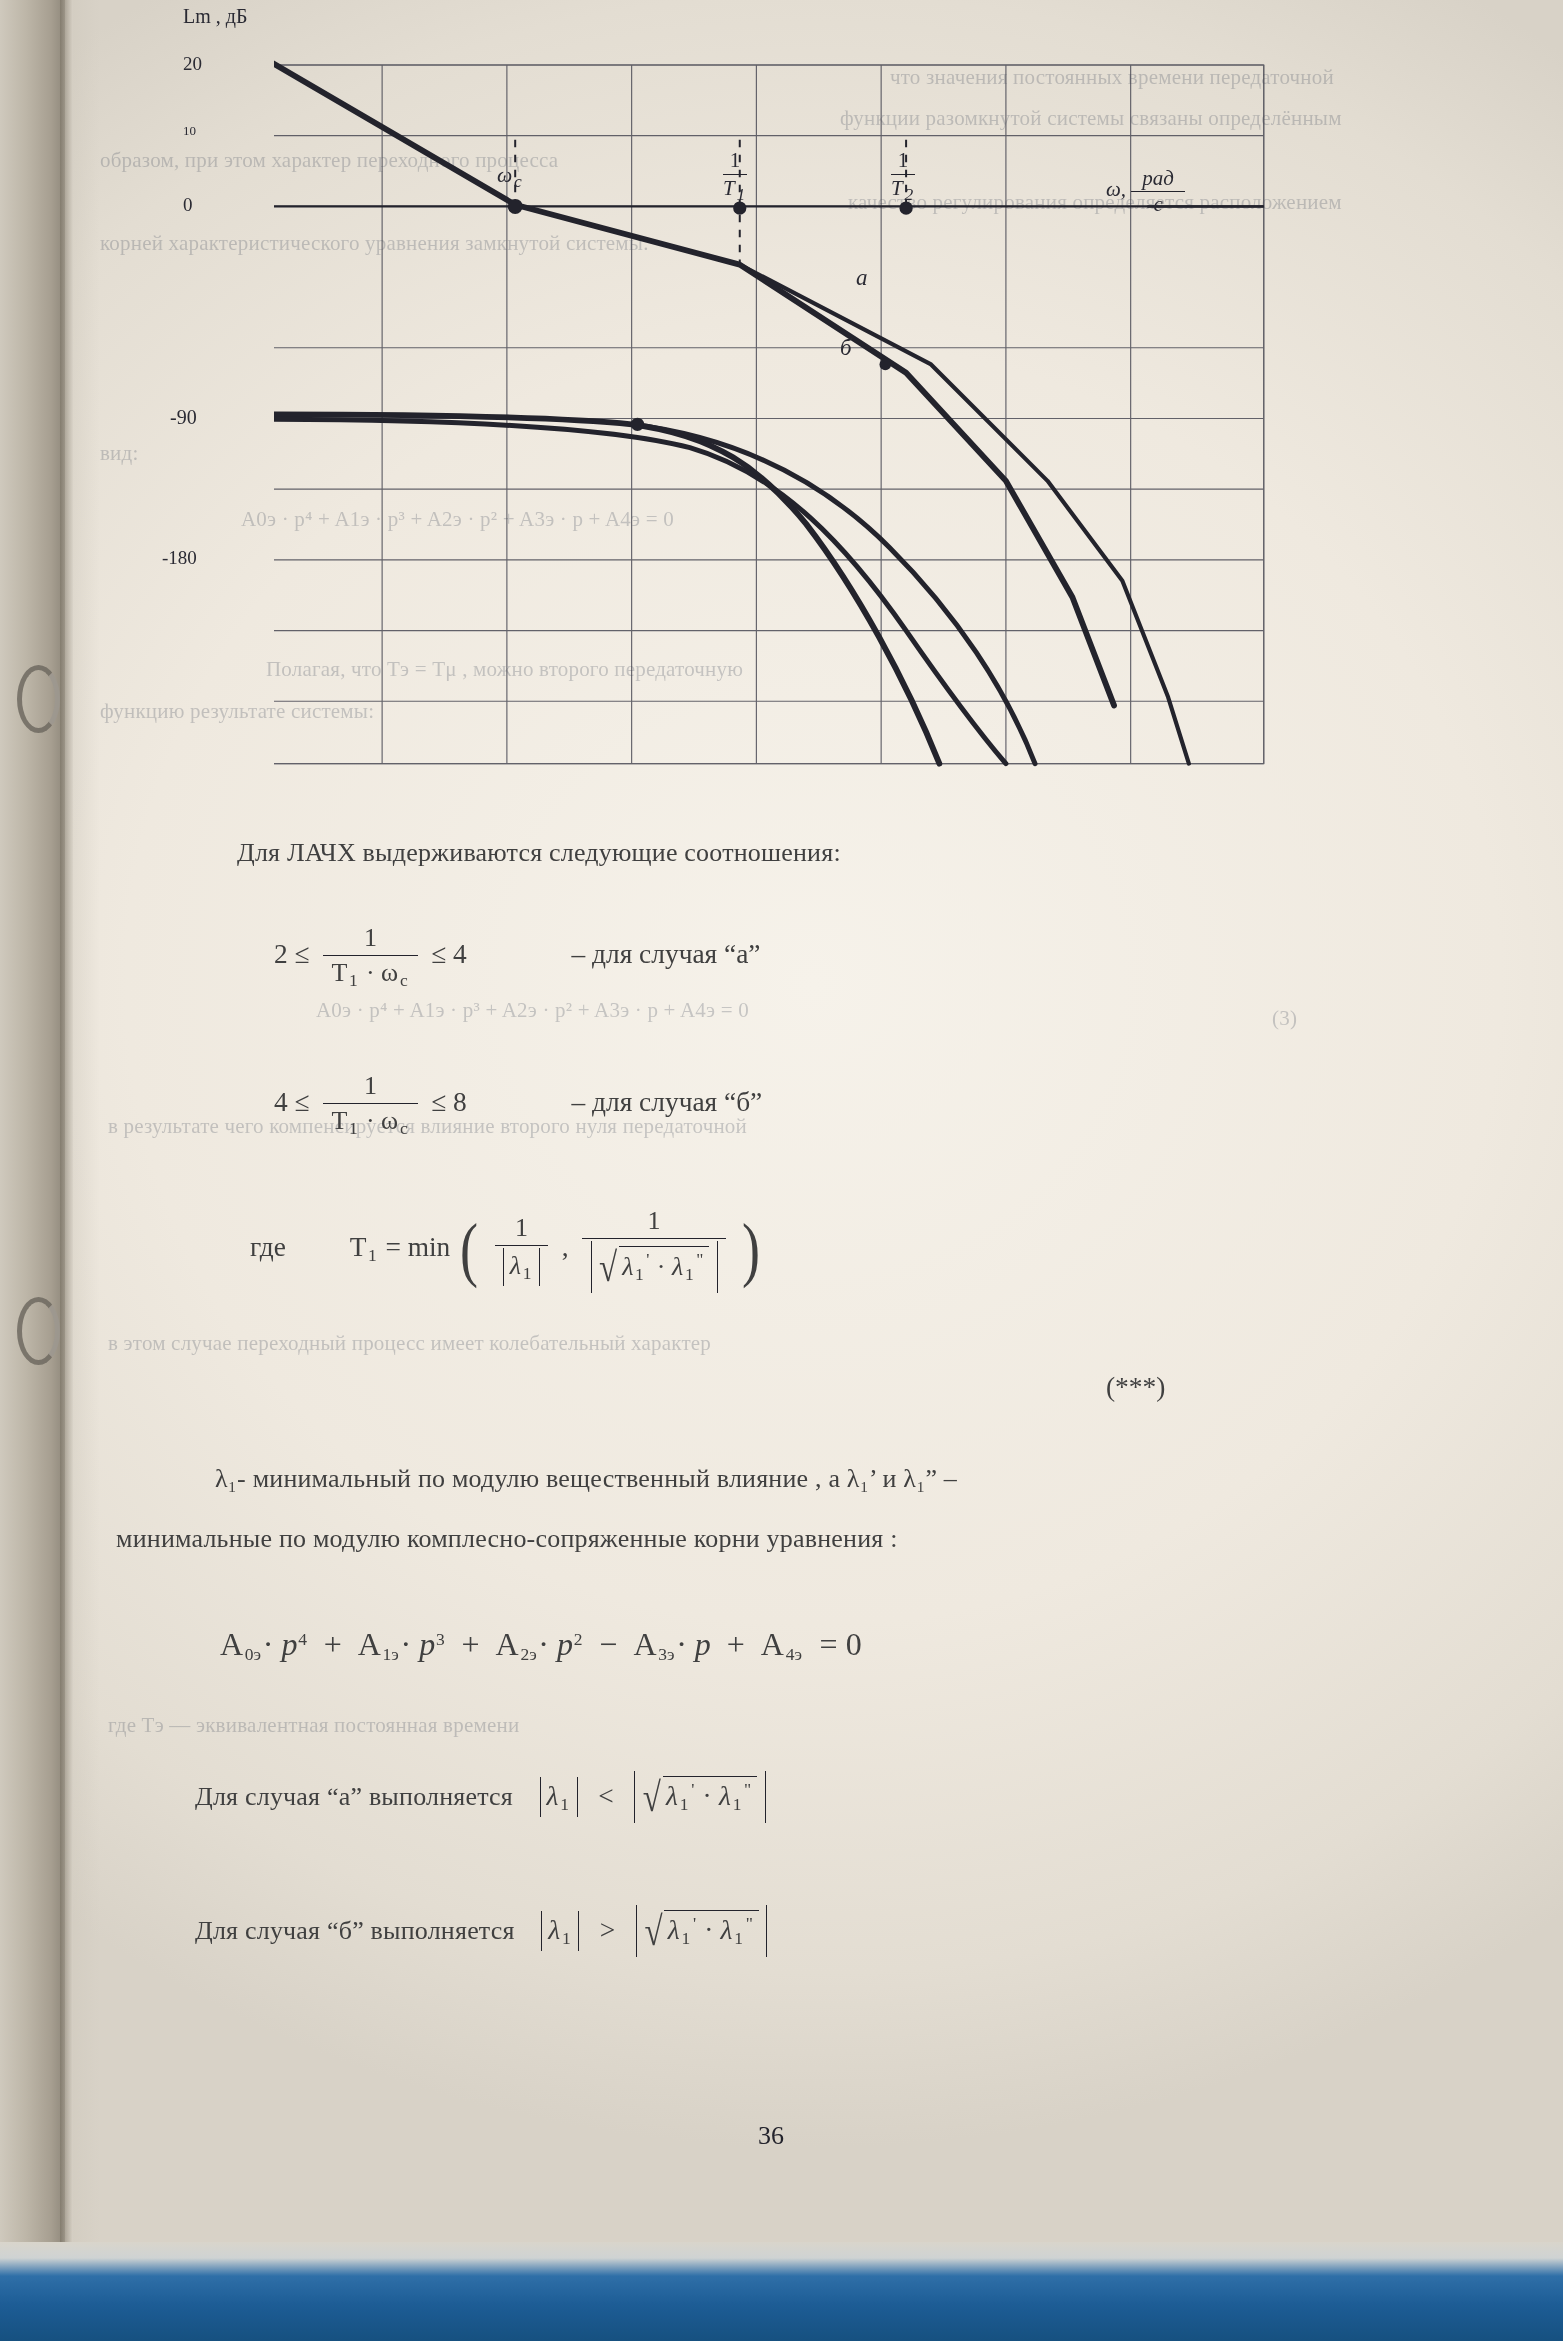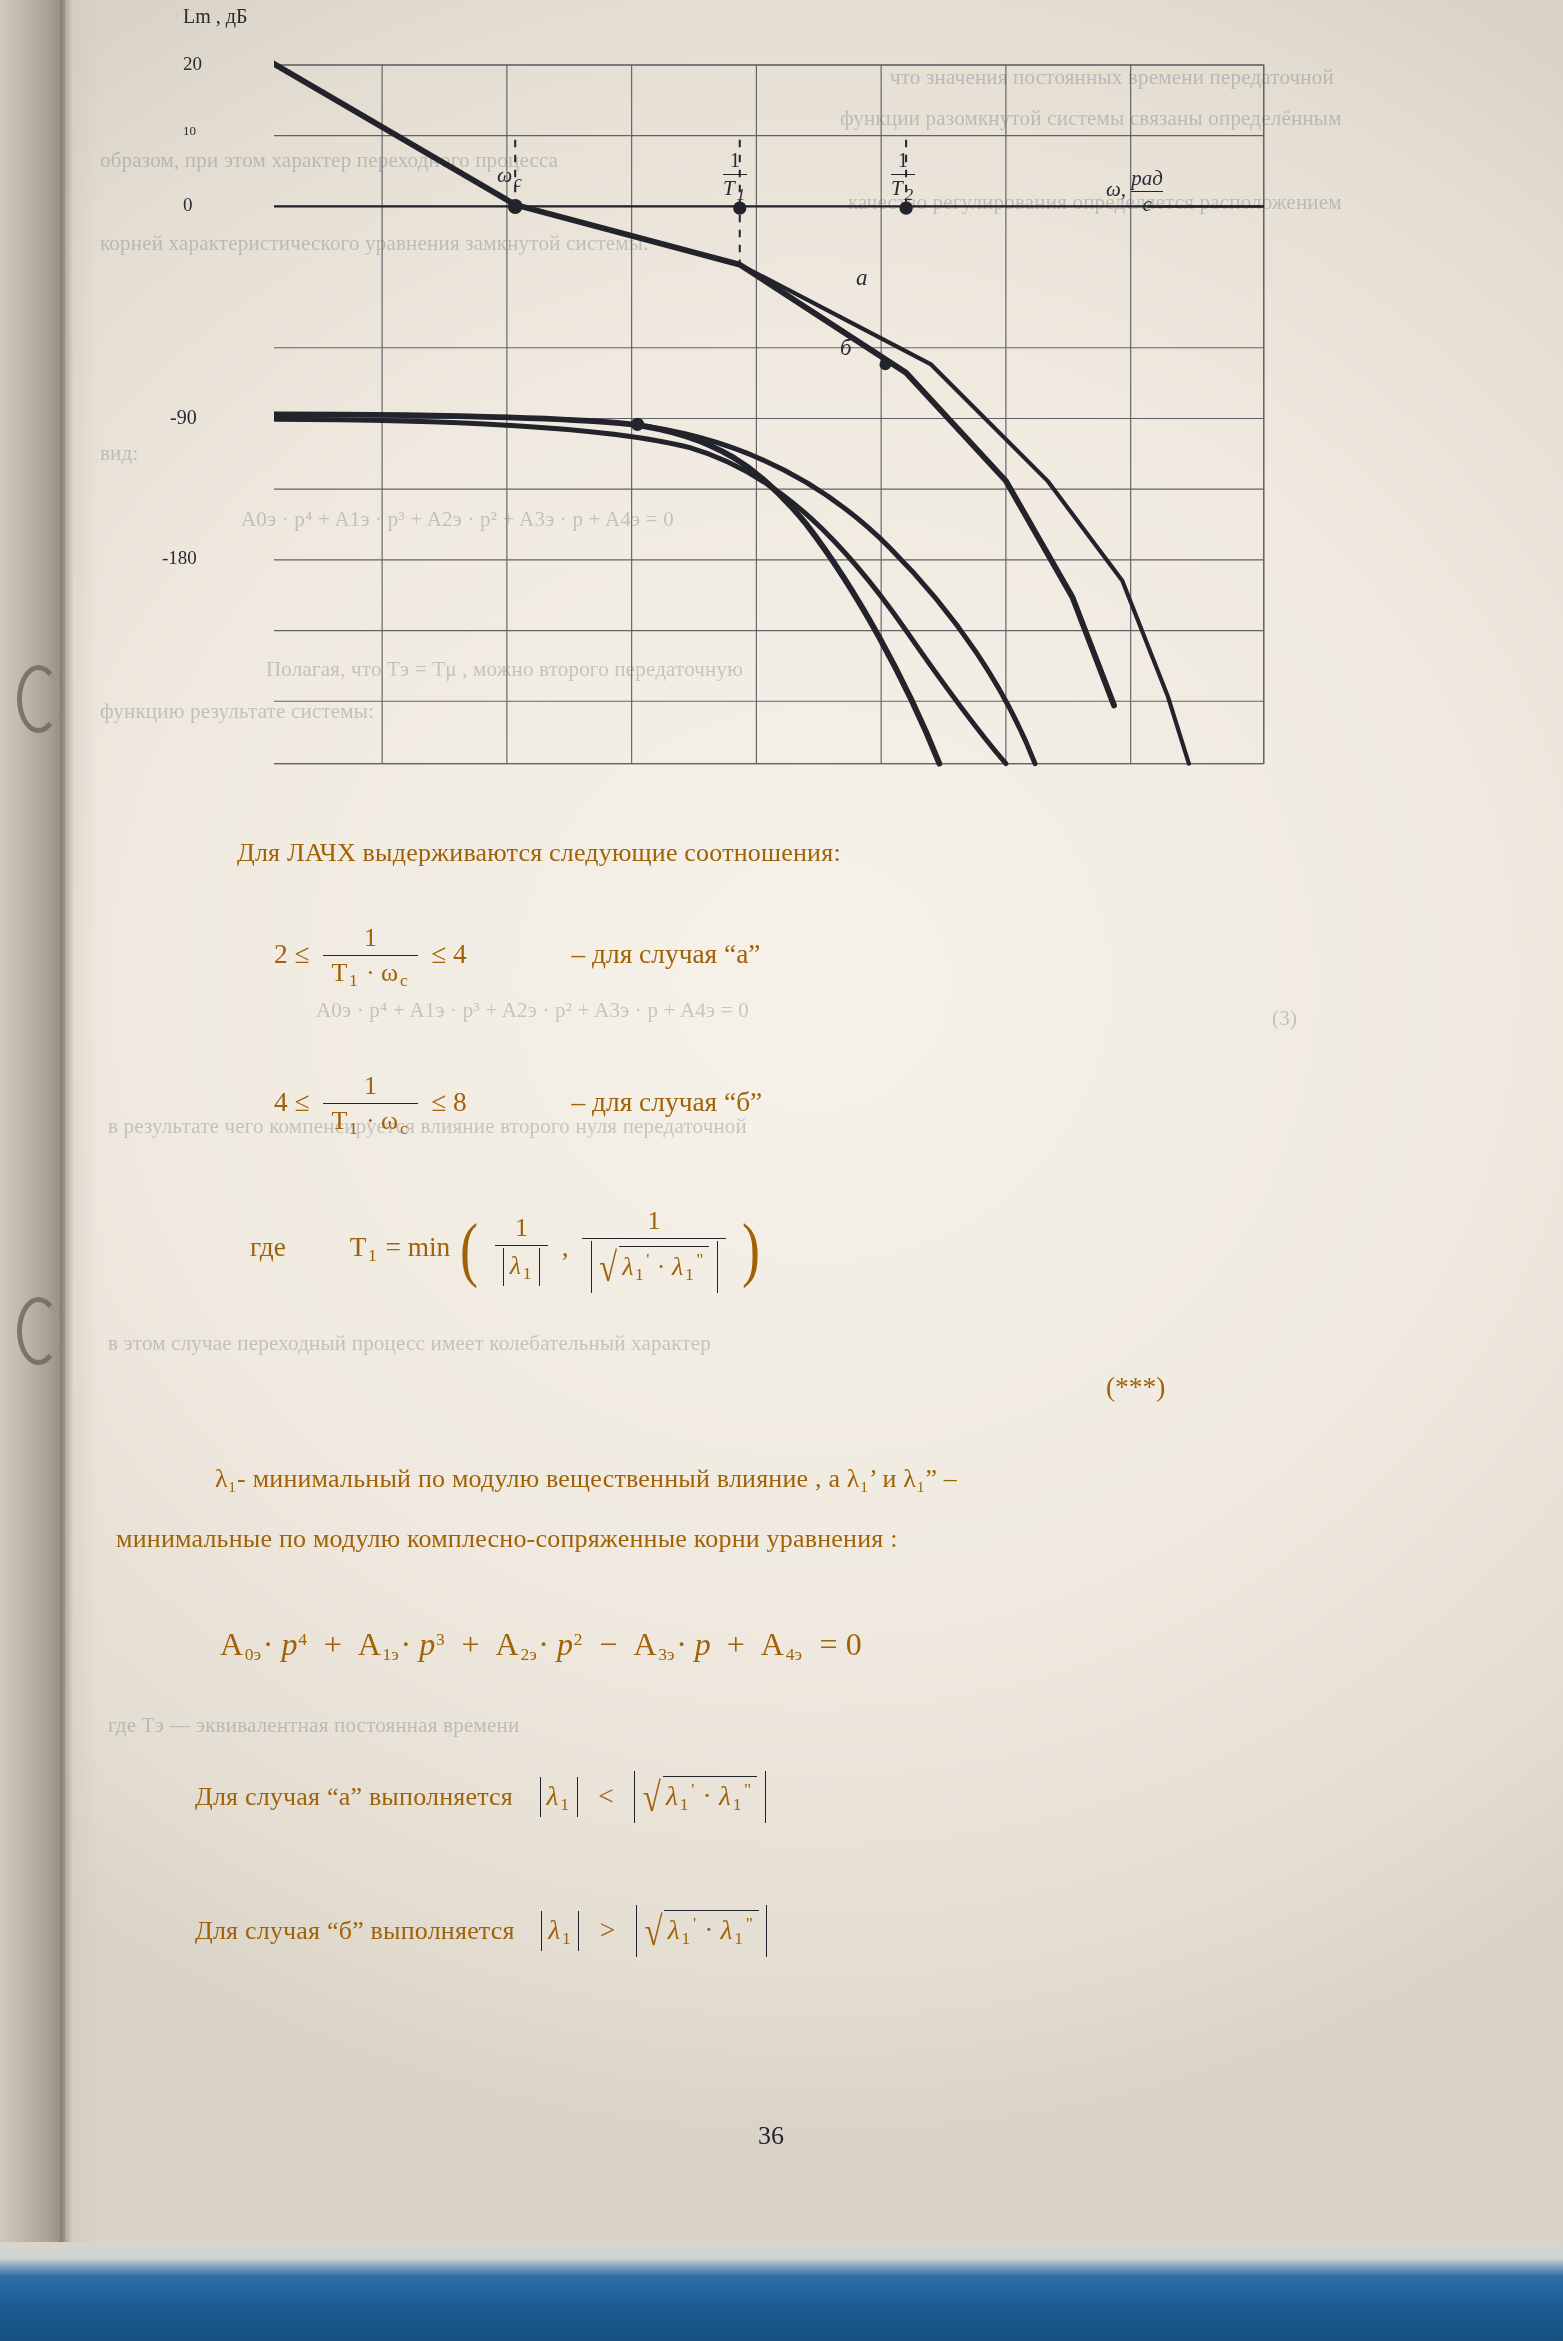--- a/index.html
+++ b/index.html
@@ -87,21 +87,21 @@
     font-family: "Liberation Serif", serif;
     font-size: 21px;
     letter-spacing: 0.2px;
     white-space: nowrap;
     transform: scaleX(1.0);
   }
 
   .body-text {
     position: absolute;
     font-family: "Liberation Serif", serif;
-    color: #a16207;
+    color: #404040;
   }
 
   .para {
     font-size: 26px;
     letter-spacing: 0.2px;
   }
 
   .formula {
     font-size: 27.4px;
   }
@@ -298,21 +298,21 @@
       <span style="display:block; padding-top:1.7px;" class="it">T<span class="sub">1</span></span>
     </div>
 
     <div class="chart-caption" style="left:617px; top:133px; font-size:21px; text-align:center;">
       <span style="display:block; border-bottom:1.7px solid #23232c; padding:0 5px 0.8px 5px;">1</span>
       <span style="display:block; padding-top:1.7px;" class="it">T<span class="sub">2</span></span>
     </div>
 
     <div class="chart-caption it" style="left:832px; top:151px; font-size:21px;">
       ω,&nbsp;<span style="display:inline-block; text-align:center; vertical-align:middle;">
-        <span style="display:block; border-bottom:1.7px solid #23232c; padding:0 0;">рад</span>
+        <span style="display:block; border-bottom:1.7px solid #23232c; padding:0 11px;">рад</span>
         <span style="display:block;">с</span>
       </span>
     </div>
 
     <div class="chart-caption it" style="left:582px; top:250px; font-size:23px;">a</div>
     <div class="chart-caption it" style="left:566px; top:320px; font-size:23px;">б</div>
   </div>
 
   <div class="content">
 

